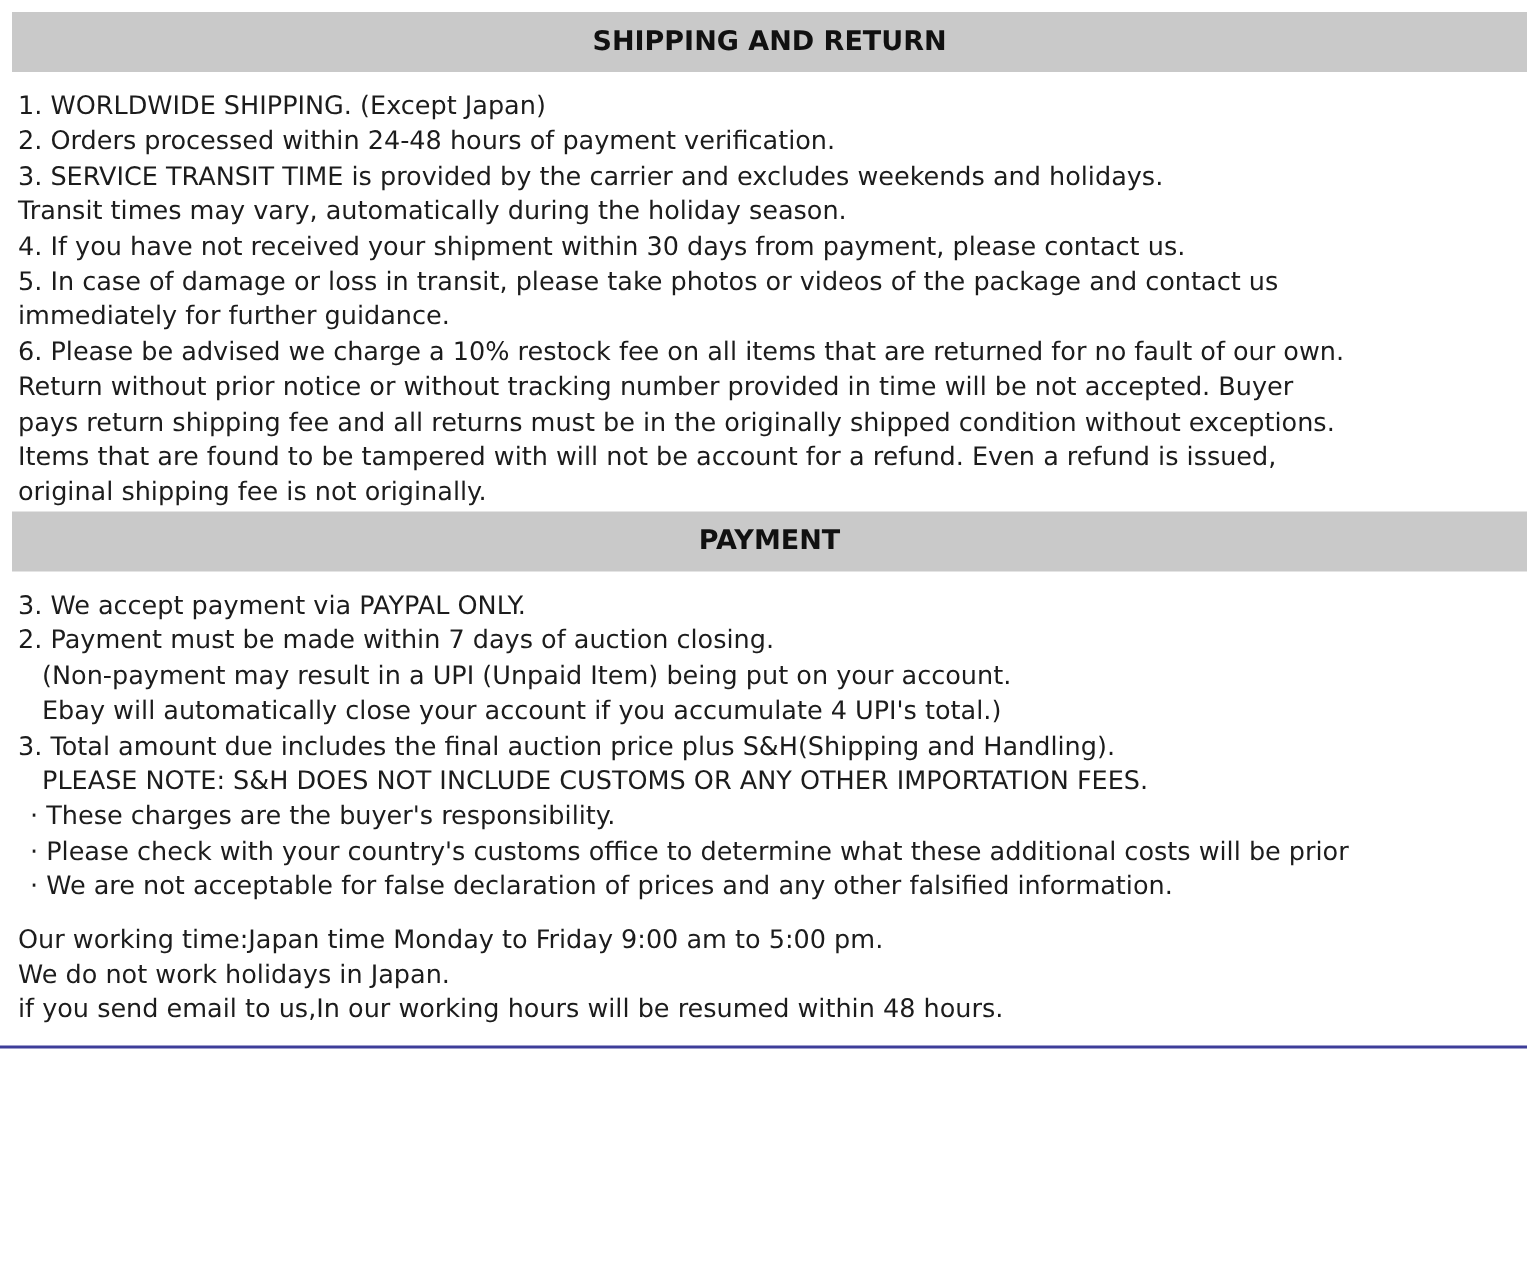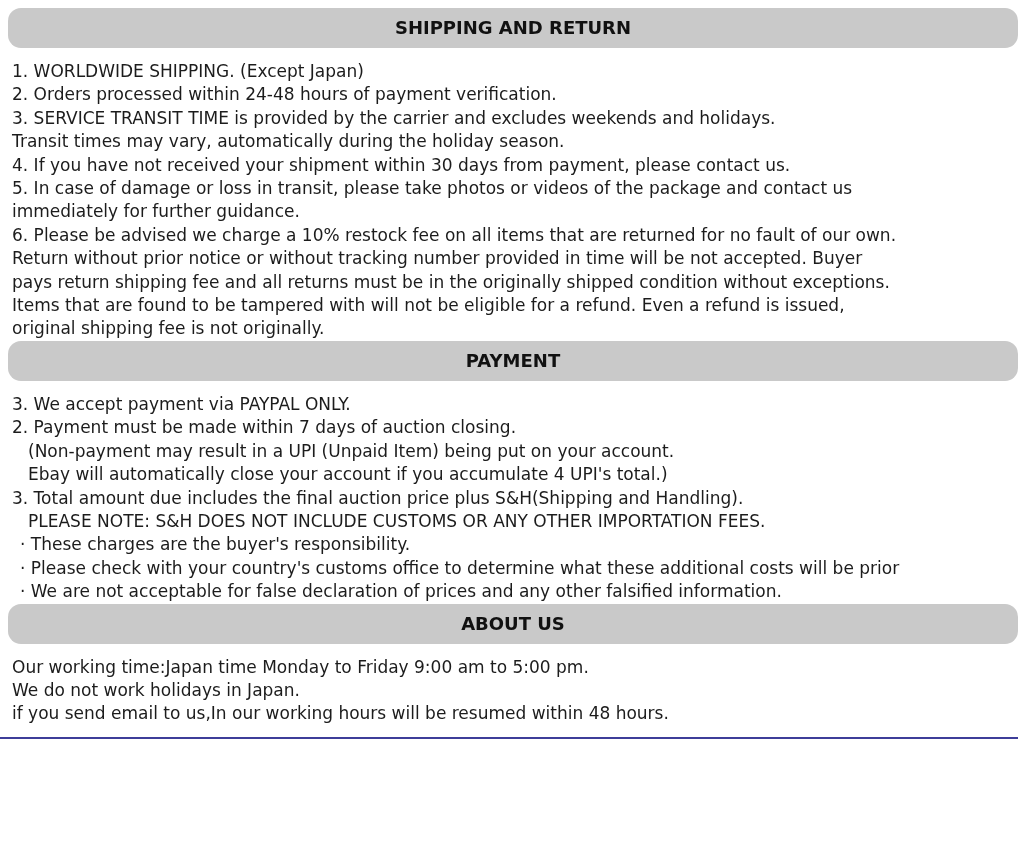--- a/index.html
+++ b/index.html
@@ -23,21 +23,20 @@
     background: var(--page-bg);
   }
   .section-header {
     background: var(--header-bg);
     height: 40px;
     line-height: 40px;
     text-align: center;
     font-weight: bold;
     font-size: 18px;
     color: var(--header-fg);
-    border-radius: 13px;
   }
   .section + .section .section-header { }
   .section-body {
     padding: 12px 2px 0 4px;
     font-size: 17px;
     line-height: 23.4px;
     color: var(--body-fg);
   }
   .line { white-space: pre; }
   .line.ind-sub { padding-left: 16px; }
@@ -60,42 +59,41 @@
           <div class="line">1. WORLDWIDE SHIPPING. (Except Japan)</div>
           <div class="line">2. Orders processed within 24-48 hours of payment verification.</div>
           <div class="line">3. SERVICE TRANSIT TIME is provided by the carrier and excludes weekends and holidays.</div>
           <div class="line">Transit times may vary, automatically during the holiday season.</div>
           <div class="line">4. If you have not received your shipment within 30 days from payment, please contact us.</div>
           <div class="line">5. In case of damage or loss in transit, please take photos or videos of the package and contact us</div>
           <div class="line">immediately for further guidance.</div>
           <div class="line">6. Please be advised we charge a 10% restock fee on all items that are returned for no fault of our own.</div>
           <div class="line">Return without prior notice or without tracking number provided in time will be not accepted. Buyer</div>
           <div class="line">pays return shipping fee and all returns must be in the originally shipped condition without exceptions.</div>
-          <div class="line">Items that are found to be tampered with will not be eligible for a refund. Even a refund is issued,</div>
+          <div class="line">Items that are found to be tampered with will not be account for a refund. Even a refund is issued,</div>
           <div class="line">original shipping fee is not originally.</div>
         </div>
   </div>
 
   <div class="section">
     <div class="section-header">PAYMENT</div>
     <div class="section-body">
           <div class="line">3. We accept payment via PAYPAL ONLY.</div>
           <div class="line">2. Payment must be made within 7 days of auction closing.</div>
           <div class="line ind-sub">(Non-payment may result in a UPI (Unpaid Item) being put on your account.</div>
           <div class="line ind-sub">Ebay will automatically close your account if you accumulate 4 UPI's total.)</div>
           <div class="line">3. Total amount due includes the final auction price plus S&amp;H(Shipping and Handling).</div>
           <div class="line ind-sub">PLEASE NOTE: S&amp;H DOES NOT INCLUDE CUSTOMS OR ANY OTHER IMPORTATION FEES.</div>
           <div class="line ind-bullet">· These charges are the buyer's responsibility.</div>
           <div class="line ind-bullet">· Please check with your country's customs office to determine what these additional costs will be prior</div>
           <div class="line ind-bullet">· We are not acceptable for false declaration of prices and any other falsified information.</div>
         </div>
   </div>
 
   <div class="section">
-    <div class="section-header">ABOUT US</div>
     <div class="section-body">
           <div class="line">Our working time:Japan time Monday to Friday 9:00 am to 5:00 pm.</div>
           <div class="line">We do not work holidays in Japan.</div>
           <div class="line">if you send email to us,In our working hours will be resumed within 48 hours.</div>
         </div>
   </div>
 </div>
   <div class="divider"></div>
 </div>
 

